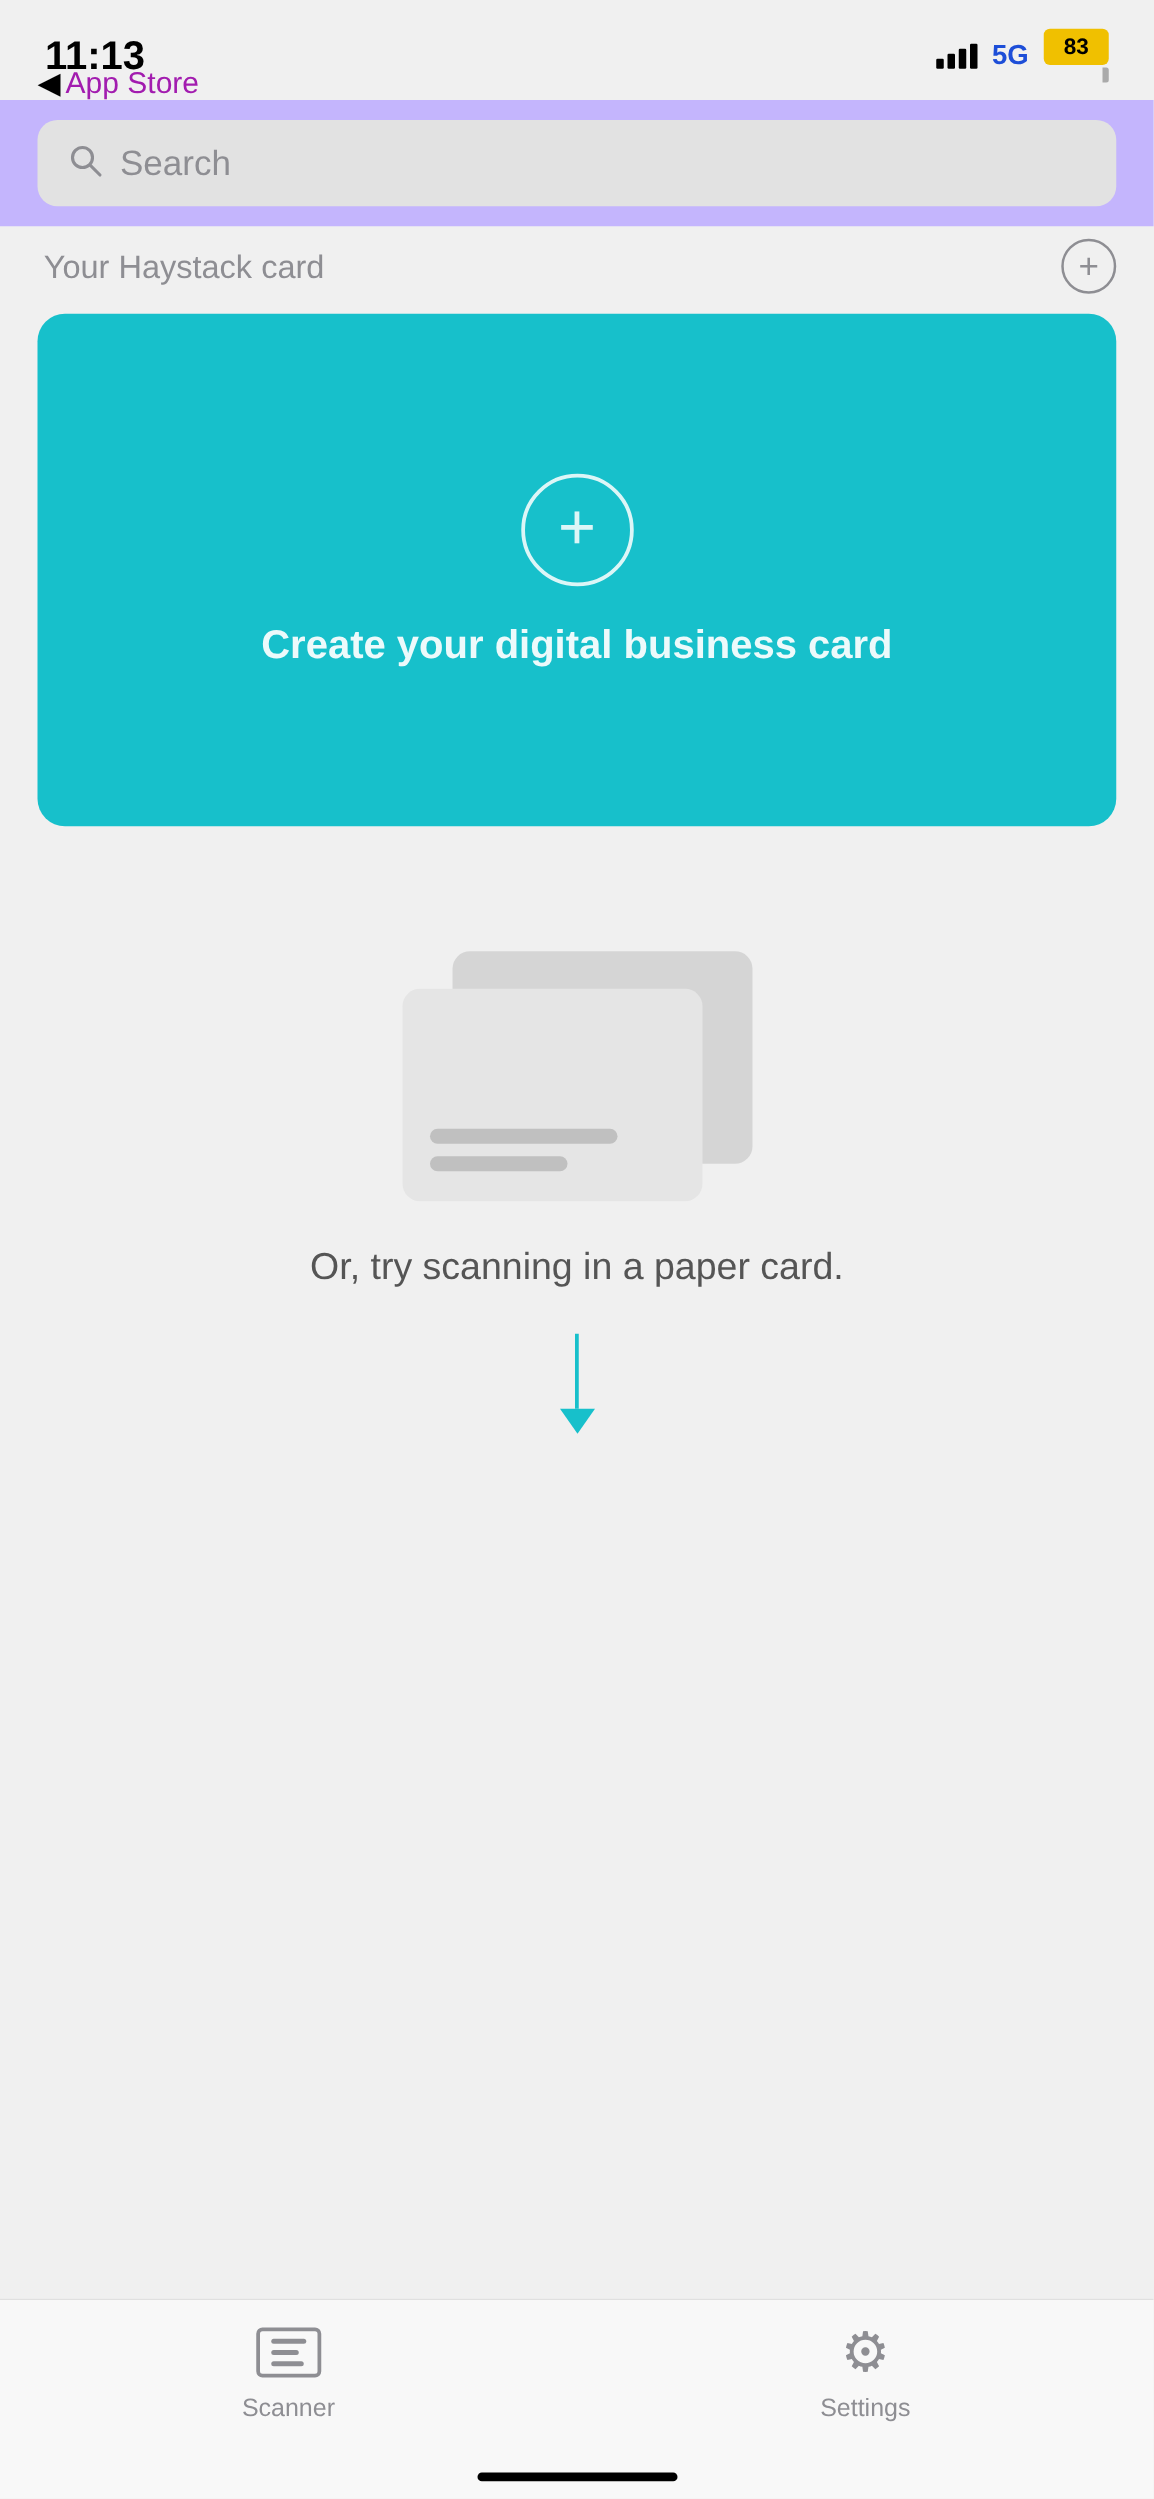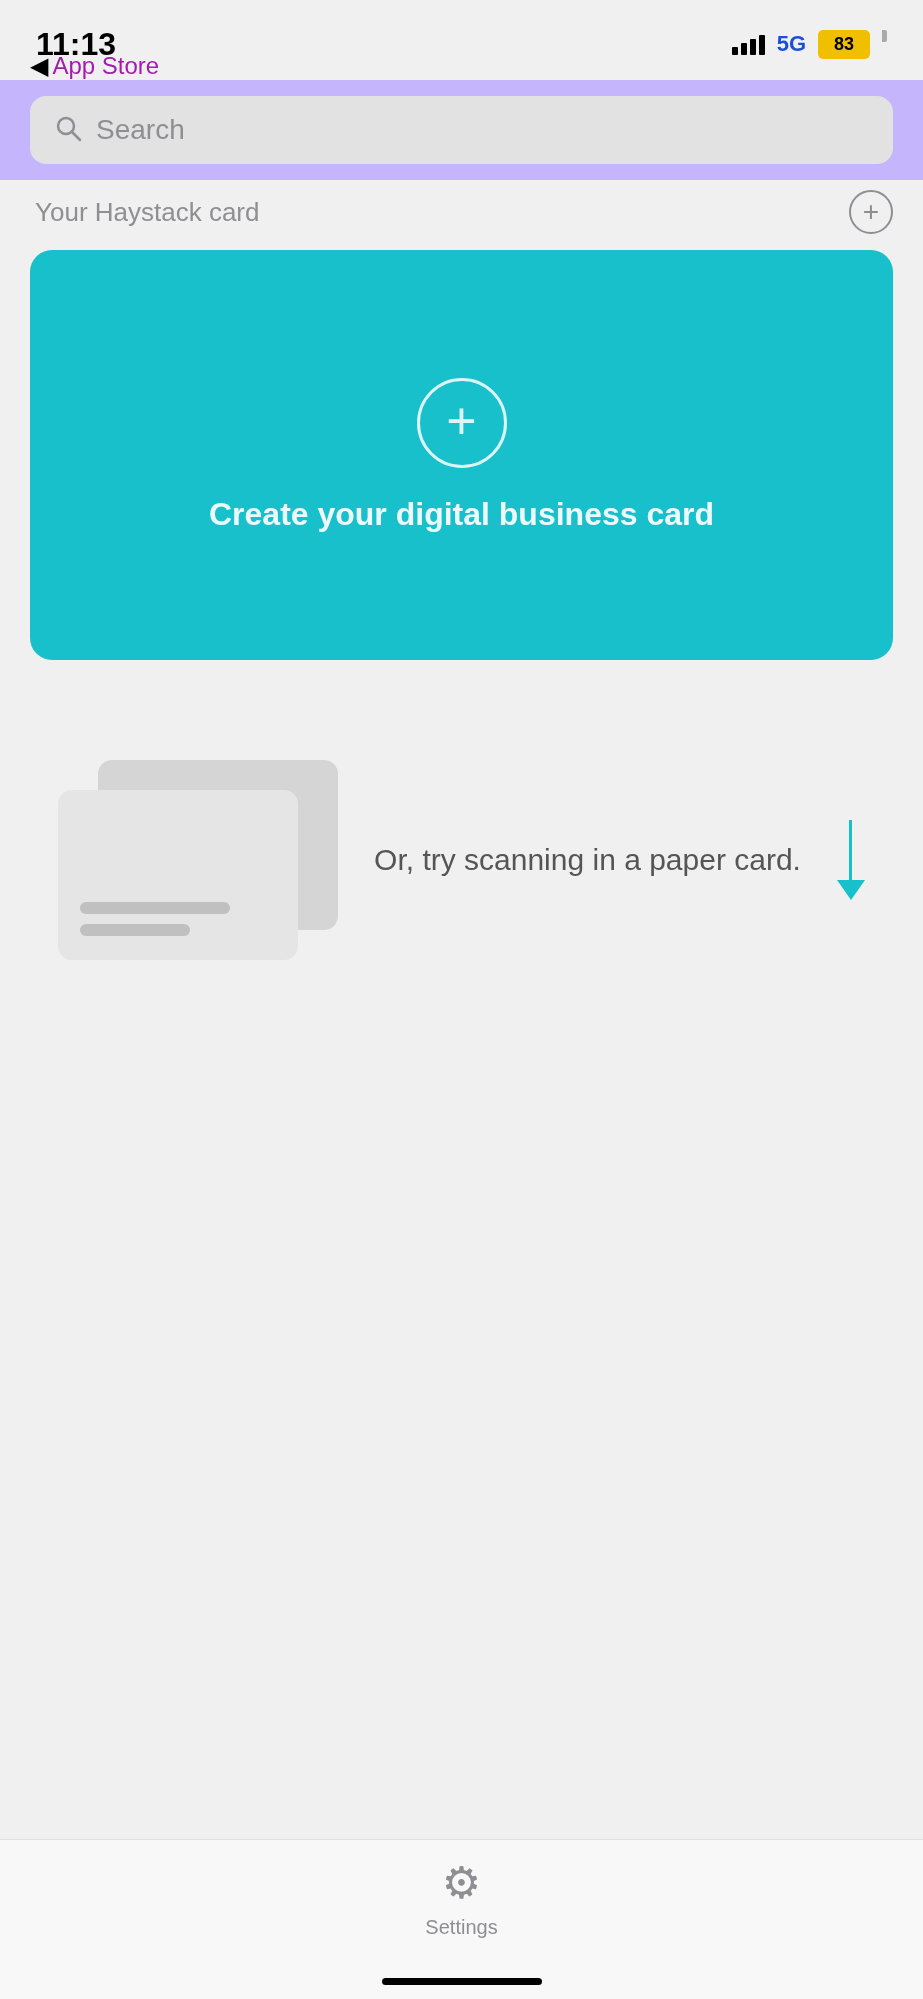--- a/index.html
+++ b/index.html
@@ -56,22 +56,23 @@
     }
 
     .network-label {
       font-size: 22px;
       font-weight: 600;
       color: #1d4ed8;
     }
 
     .battery-container {
       display: flex;
-      align-items: flex-start;
-      gap: 12px;
+      align-items: flex-end;
+      gap: 2px;
+      flex-direction: column;
     }
 
     .battery {
       background: #f0c000;
       border-radius: 5px;
       padding: 4px 8px;
       font-size: 18px;
       font-weight: 700;
       color: #000;
       min-width: 52px;
@@ -173,21 +174,21 @@
     .create-card-label {
       font-size: 32px;
       color: rgba(255,255,255,0.92);
       font-weight: 700;
       text-align: center;
     }
 
     
     .empty-state {
       display: flex;
-      flex-direction: row;
+      flex-direction: column;
       align-items: center;
       justify-content: center;
       padding: 100px 30px 60px 30px;
       gap: 36px;
     }
 
     .paper-card-icon {
       position: relative;
       width: 280px;
       height: 200px;
@@ -438,20 +439,32 @@
   <span class="scan-prompt-text">Or, try scanning in a paper card.</span>
   <div class="down-arrow">
     <div class="down-arrow-line"></div>
     <div class="down-arrow-head"></div>
   </div>
 </div>
 
 <div class="tab-bar">
 
 
+  <div class="tab-item">
+    <div class="tab-icon-area">
+      <div class="scanner-icon">
+        <div class="scanner-lines">
+          <div class="scanner-line" style="width:28px;"></div>
+          <div class="scanner-line" style="width:22px;"></div>
+          <div class="scanner-line" style="width:26px;"></div>
+        </div>
+      </div>
+    </div>
+    <span class="tab-label inactive">Scanner</span>
+  </div>
 
   <div class="tab-item">
     <div class="tab-icon-area">
       <span class="gear-icon">⚙</span>
     </div>
     <span class="tab-label inactive">Settings</span>
   </div>
 </div>
 
 <div class="home-indicator"></div>

